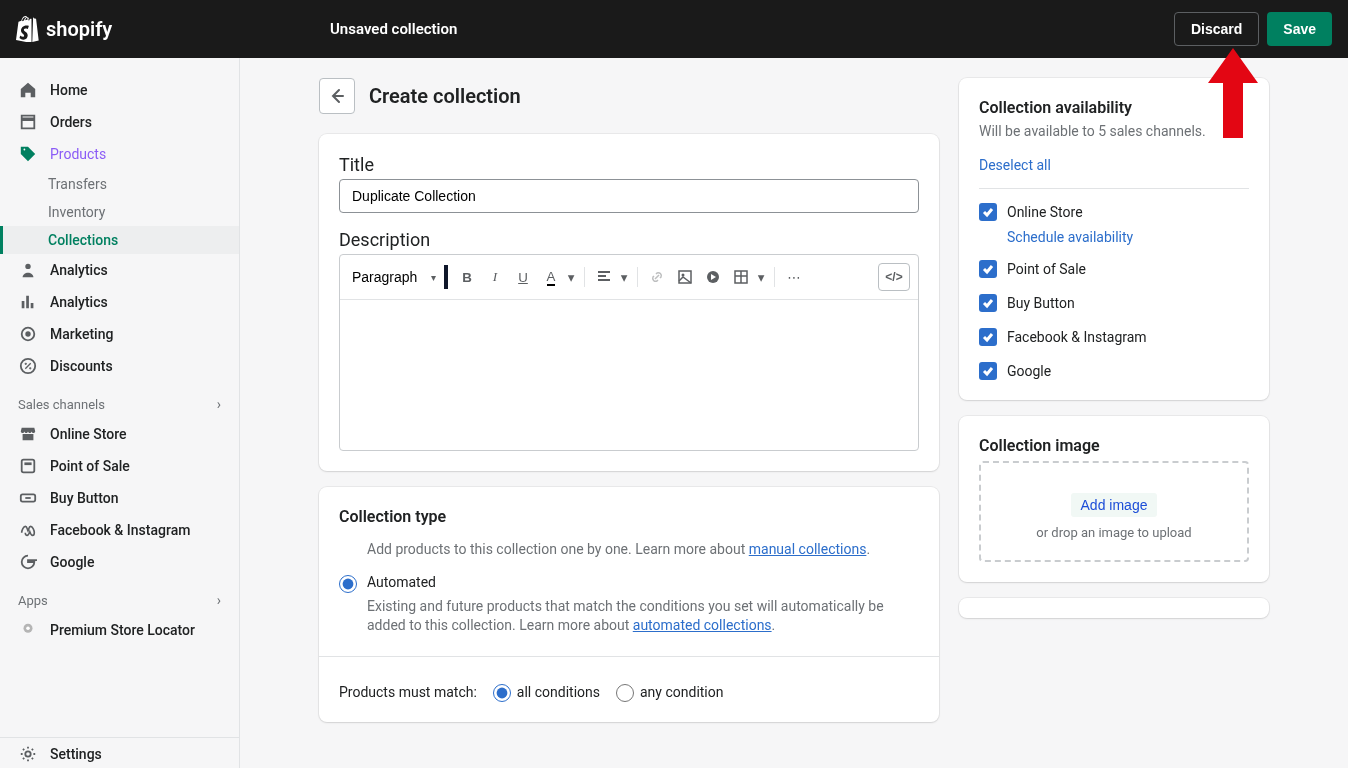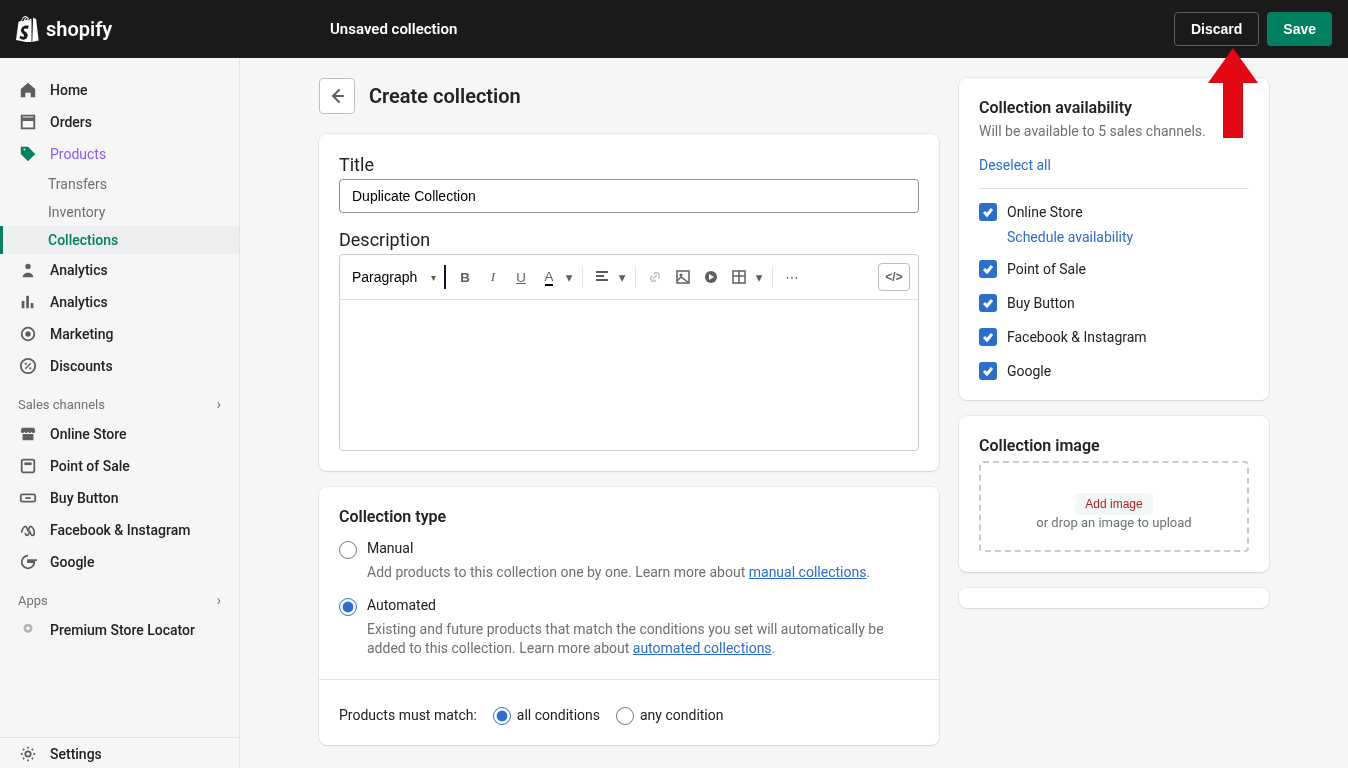--- a/index.html
+++ b/index.html
@@ -27,21 +27,21 @@
 .page-header { display: flex; align-items: center; gap: 14px; margin-bottom: 20px; }
 .back-btn { width: 36px; height: 36px; border: 1px solid #babfc3; border-radius: 4px; background: #fff; display: flex; align-items: center; justify-content: center; cursor: pointer; }
 .page-title { font-size: 20px; font-weight: 600; }
 .card { background: #fff; border-radius: 8px; box-shadow: 0 0 0 1px rgba(0,0,0,.05), 0 1px 2px rgba(0,0,0,.1); padding: 20px; margin-bottom: 16px; }
 .card-section-divider { border-top:1px solid #e1e3e5; margin:20px -20px 0; padding:20px 20px 0;}
 .field-label { font-size: 18px; margin-bottom: 4px; display: block; }
 .text-input { width: 100%; border: 1px solid #8c9196; border-radius: 4px; padding: 8px 12px; font-size: 14px; }
 .rte-wrap { border:1px solid #c9cccf; border-radius:4px; margin-top:4px;}
 .rte-toolbar { display: flex; align-items: center; gap: 2px; padding: 8px; border-bottom: 1px solid #e1e3e5; flex-wrap:wrap;}
 .rte-select { border: none; background: transparent; font-size: 14px; padding: 4px 20px 4px 4px; appearance:none; cursor:pointer; position:relative;}
-.rte-select-wrap { position:relative; display:flex; align-items:center; padding-right:6px; border-right:2px solid #0f172a; margin-right:4px;}
+.rte-select-wrap { position:relative; display:flex; align-items:center; padding-right:6px; border-right:4px solid #0f172a; margin-right:4px;}
 .rte-select-wrap::after{content:"▾"; position:absolute; right:8px; font-size:10px; pointer-events:none; color:#5c5f62;}
 .rte-divider { width: 1px; height: 20px; background: #e1e3e5; margin: 0 4px; }
 .rte-btn { width: 26px; height: 26px; border: none; background: transparent; cursor: pointer; display: flex; align-items: center; justify-content: center; border-radius: 3px; color:#5c5f62;}
 .rte-btn.disabled { opacity:.4; }
 .rte-btn-group{display:flex; align-items:center;}
 .rte-btn.caret{width:14px;}
 .rte-code-btn { margin-left: auto; border: 1px solid #babfc3; border-radius: 4px; width:32px; height:28px; font-weight:600; font-size:12px;}
 .rte-area { min-height: 150px; padding:8px; }
 .card h2 { font-size: 16px; font-weight: 600; margin-bottom: 14px; }
 .radio-row { display: flex; align-items: flex-start; gap: 10px; margin-bottom: 4px; }
@@ -52,21 +52,21 @@
 .link-plain { color: #2c6ecb; cursor: pointer; font-size:14px; }
 .side-card h2 { font-size: 16px; font-weight: 600; margin-bottom: 6px; }
 .side-sub { font-size: 14px; color: #6d7175; margin-bottom: 16px; }
 .channel-row { display: flex; align-items: center; gap: 10px; margin-bottom: 16px; }
 .checkmark { width: 18px; height: 18px; background: #2c6ecb; border-radius: 3px; display: flex; align-items: center; justify-content: center; flex-shrink:0; cursor:pointer;}
 .checkmark svg { width: 12px; height: 12px; stroke: #fff; stroke-width: 3; fill: none; }
 .channel-label { font-size: 14px; }
 .schedule-link { margin-left: 28px; margin-top:-10px; margin-bottom:14px;}
 .hr { border: none; border-top: 1px solid #e1e3e5; margin: 0 0 14px; }
 .dropzone { border: 2px dashed #c9cccf; border-radius: 4px; padding: 30px 10px 20px; text-align: center; }
-.dropzone-btn { background: #f1f8f5; color: #b91c1c; border: none; padding: 4px 10px; border-radius: 3px; font-size: 12px; cursor: pointer; }
+.dropzone-btn { background: #f1f8f5; color: #1d4ed8; border: none; padding: 4px 10px; border-radius: 3px; font-size: 14px; cursor: pointer; margin-bottom: 8px; }
 .dropzone-text { font-size: 13px; color: #6d7175; }
 .chevron { font-size: 14px; color: #6d7175; }
 .conditions-match { display:flex; align-items:center; gap:16px; font-size:14px; margin-top:6px;}
 .conditions-match .opt { display:flex; align-items:center; gap:6px;}
 .red-arrow { position:absolute; top:48px; right:90px; pointer-events:none; z-index:200;}
 svg.nav-icon{width:18px; height:18px; fill:#5c5f62;}
 .nav-item.products-active svg.nav-icon{fill:#008060;}
 </style>
 </head>
 <body>
@@ -299,24 +299,20 @@
             <span class="rte-divider"></span>
             <button class="rte-btn">⋯</button>
             <button class="rte-btn rte-code-btn">&lt;/&gt;</button>
           </div>
           <div class="rte-area" contenteditable="true" style=""></div>
         </div>
       </div>
 
       <div class="card">
         <h2>Collection type</h2>
-        <div class="radio-row">
-          <input type="radio" name="ctype" class="radio-input" style="">
-          <label class="radio-label">Manual</label>
-        </div>
         <p class="radio-desc"><span>Add products to this collection one by one. Learn more about </span><a class="link">manual collections</a>.</p>
         <div class="radio-row">
           <input type="radio" name="ctype" class="radio-input" checked="" style="">
           <label class="radio-label">Automated</label>
         </div>
         <p class="radio-desc"><span>Existing and future products that match the conditions you set will automatically be added to this collection. Learn more about </span><a class="link">automated collections</a>.</p>
 
         <div class="card-section-divider">
           <div class="conditions-match">
             <span>Products must match:</span>

